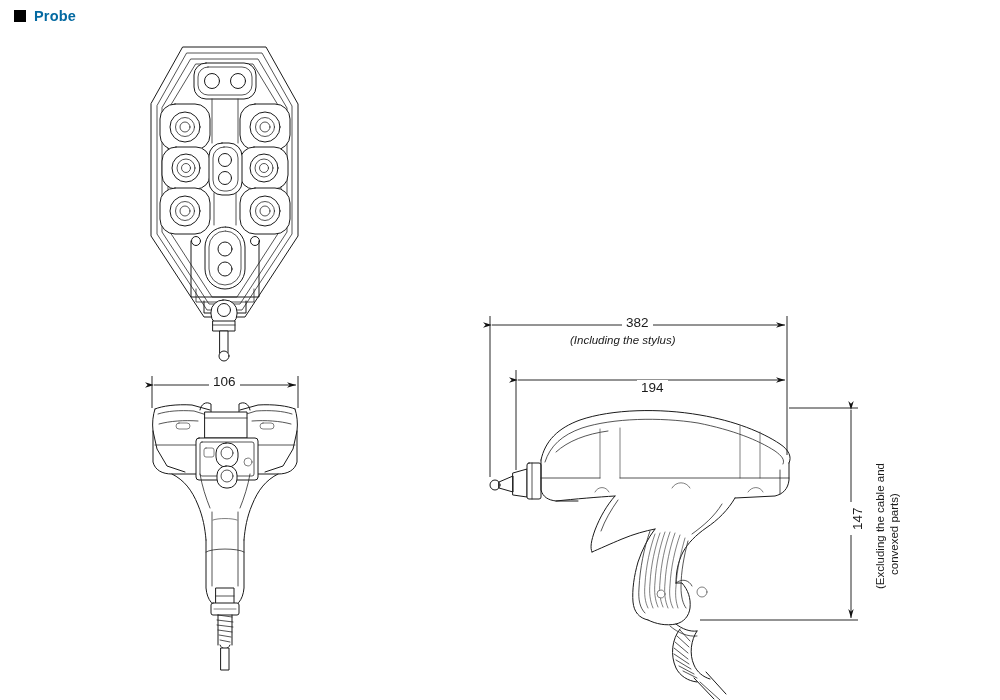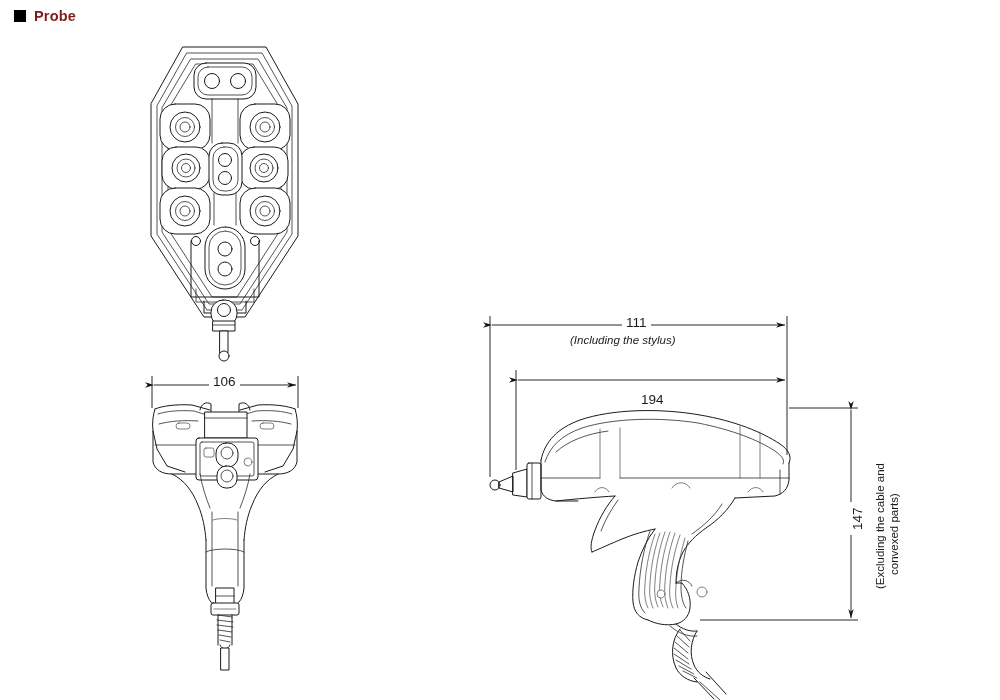--- a/index.html
+++ b/index.html
@@ -33,21 +33,21 @@
   .heading .bullet {
     width: 12px;
     height: 12px;
     background: #000000;
     display: block;
   }
   .heading .label {
     font-size: 14.5px;
     font-weight: bold;
     letter-spacing: .2px;
-    color: #7f1d1d;
+    color: #0369a1;
     line-height: 1;
   }
   
   svg.dwg {
     position: absolute;
     left: 0;
     top: 0;
     width: 1000px;
     height: 700px;
     display: block;
@@ -98,21 +98,21 @@
     padding: 0 4px;
   }
   .dimnote {
     font-size: 11.5px;
   }
   .vert {
     transform-origin: 0 0;
   }
   #dim-212-value { left: 622px; top: 315px; }
   #dim-212-note  { left: 566px; top: 334px; font-style: italic; }
-  #dim-194-value { left: 637px; top: 392px; }
+  #dim-194-value { left: 637px; top: 380px; }
   #dim-106-value { left: 209px; top: 374px; }
   #dim-147-value {
     left: 850px;
     top: 535px;
     transform: rotate(-90deg);
     transform-origin: left top;
     padding: 0 5px;
   }
   #dim-147-note {
     left: 874px;
@@ -372,21 +372,21 @@
       <line class="dimline" x1="851" y1="410" x2="851" y2="618" marker-start="url(#arrL)" marker-end="url(#arrR)"></line>
     </g>
 
     <g>
       <line class="extline" x1="152" y1="408" x2="152" y2="376"></line>
       <line class="extline" x1="298" y1="408" x2="298" y2="376"></line>
       <line class="dimline" x1="154" y1="385" x2="296" y2="385" marker-start="url(#arrL)" marker-end="url(#arrR)"></line>
     </g>
   </svg>
 
-  <div class="dimtext" id="dim-212-value">111</div>
+  <div class="dimtext" id="dim-212-value">382</div>
   <div class="dimtext dimnote" id="dim-212-note">(Including the stylus)</div>
 
   <div class="dimtext" id="dim-194-value">194</div>
 
   <div class="dimtext" id="dim-106-value">106</div>
 
   <div class="dimtext vert" id="dim-147-value">147</div>
   <div class="dimtext dimnote vert" id="dim-147-note">(Excluding the cable and</div>
   <div class="dimtext dimnote vert" id="dim-147-note2">convexed parts)</div>
 

